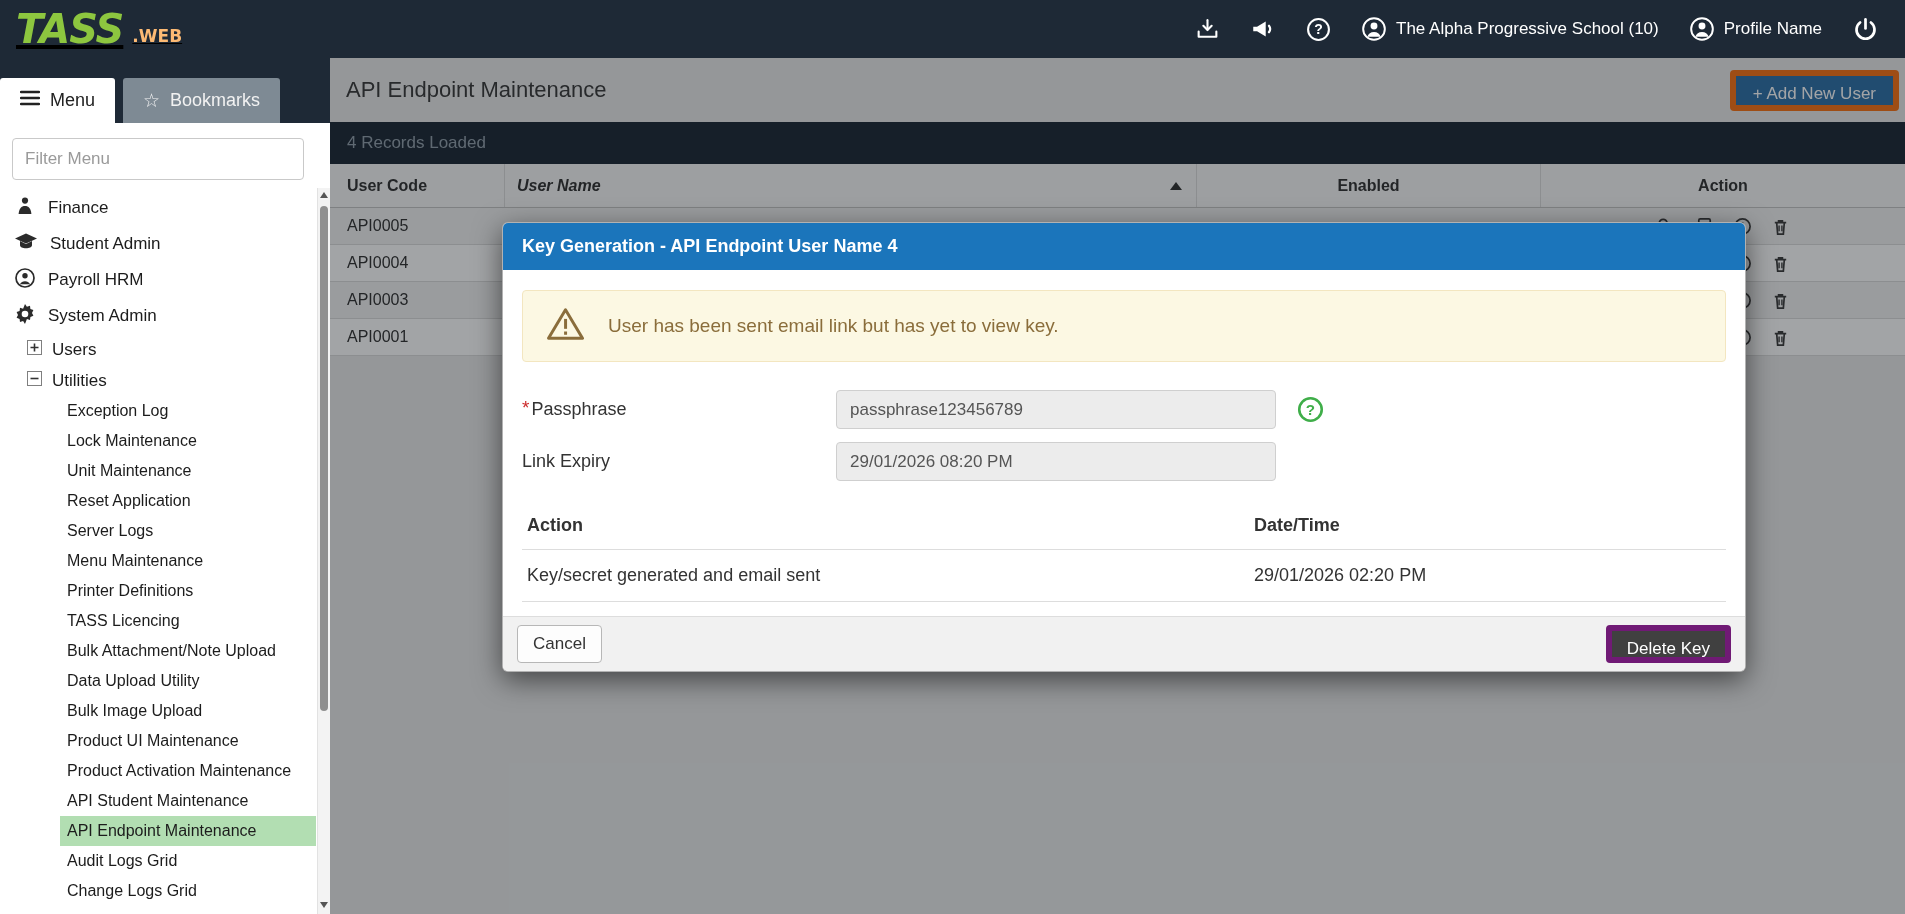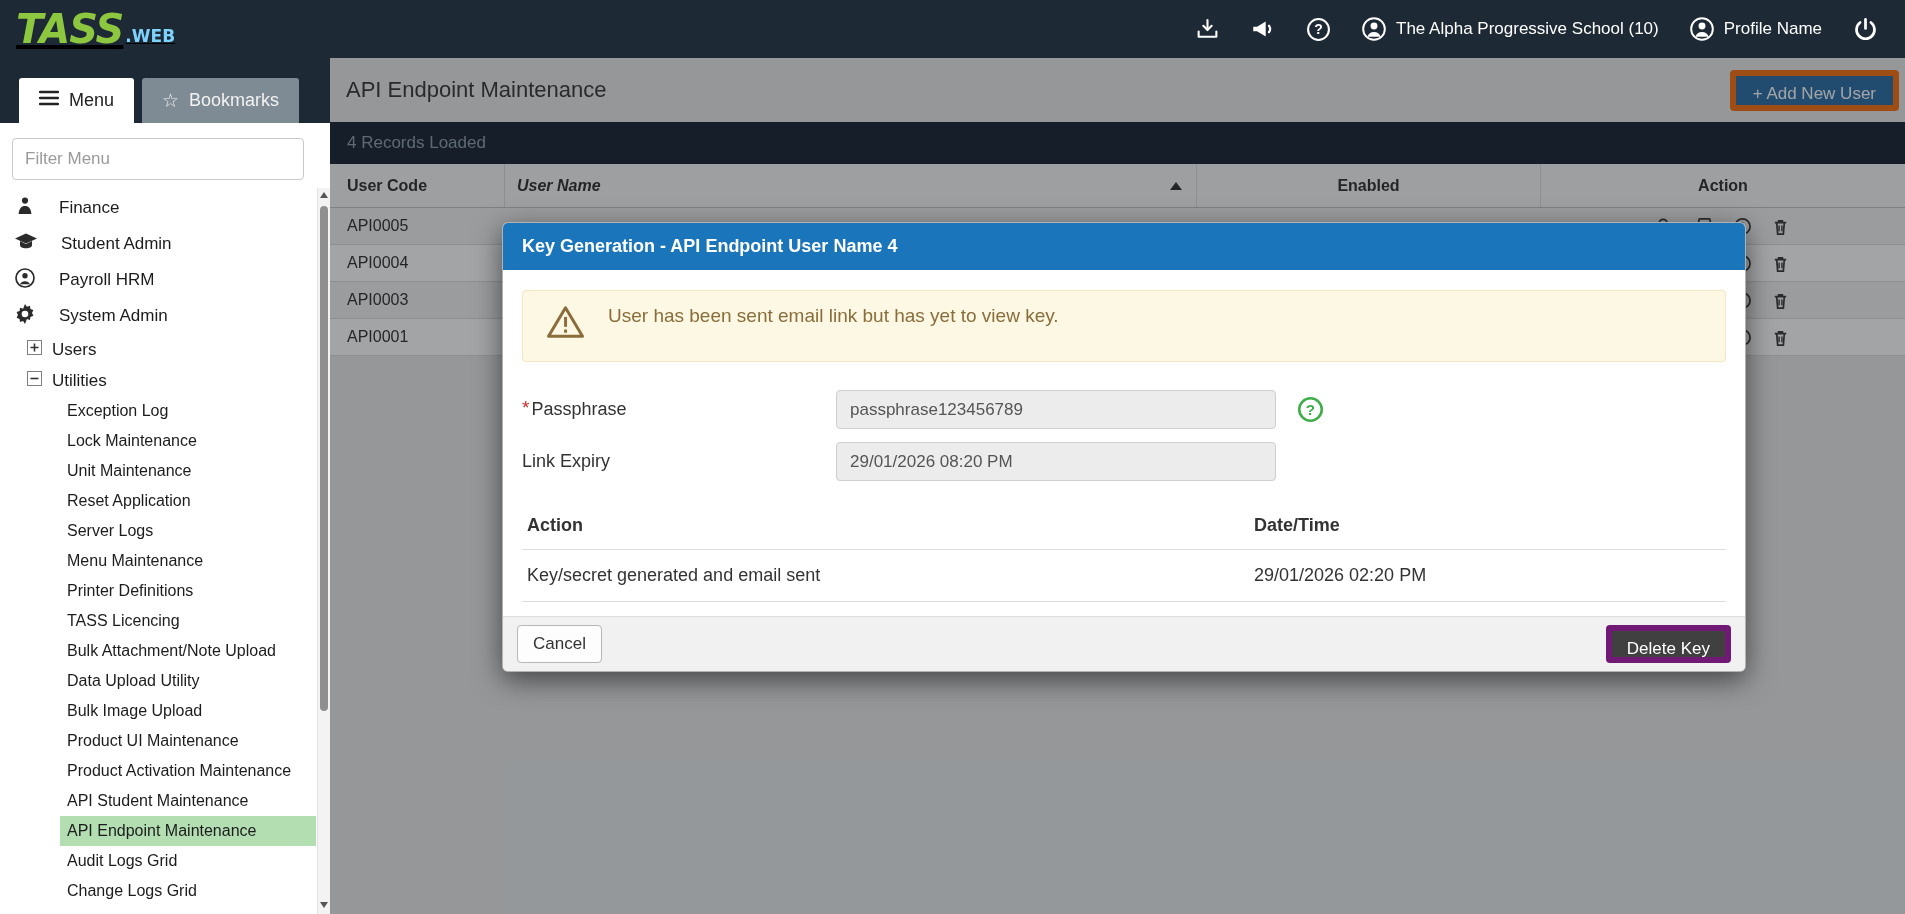--- a/index.html
+++ b/index.html
@@ -3,39 +3,39 @@
 <meta charset="utf-8">
 <style>
   * { margin:0; padding:0; box-sizing:border-box; }
   html,body { width:1905px; height:914px; overflow:hidden; }
   body { font-family:"Liberation Sans", sans-serif; background:#e9e9e9; position:relative; }
 
   
   .topbar { position:absolute; top:0; left:0; width:1905px; height:58px; background:#1e2936; z-index:60; display:flex; align-items:center; justify-content:space-between; padding:0 26px 0 16px; }
   .logo { display:flex; align-items:flex-end; cursor:pointer;text-decoration:underline; }
   .logo-main { font-family:"DejaVu Sans", sans-serif; font-style:italic; font-weight:800; font-size:40px; line-height:1; color:#8dc63f; letter-spacing:-1px; }
-  .logo-sub  { font-family:"DejaVu Sans", sans-serif; font-weight:800; font-size:17px; color:#7dd3fc; margin-left:2px; padding-bottom:3px; }
+  .logo-sub  { font-family:"DejaVu Sans", sans-serif; font-weight:800; font-size:17px; color:#fdba74; margin-left:9px; padding-bottom:3px; }
   .topbar-right { display:flex; align-items:center; gap:30px; }
   .tb-item { display:flex; align-items:center; gap:9px; color:#fff; font-size:17px; cursor:pointer; white-space:nowrap; }
   .tb-item svg { display:block; }
 
   
-  .tabstrip { position:absolute; top:58px; left:0; width:330px; height:65px; background:#1e2936; z-index:61; display:flex; align-items:flex-end; padding-left:19px; gap:8px; }
+  .tabstrip { position:absolute; top:58px; left:0; width:330px; height:65px; background:#1e2936; z-index:61; display:flex; align-items:flex-end; gap:8px; }
   .tab { height:45px; display:flex; align-items:center; gap:10px; padding:0 20px; font-size:18px; border-radius:3px 3px 0 0; cursor:pointer; }
   .tab-active { background:#ffffff; color:#222; }
   .tab-inactive { background:#7e8a94; color:#f2f2f2; }
   .star-glyph { font-size:19px; line-height:1; }
 
   
   .sidebar { position:absolute; top:123px; left:0; width:330px; height:791px; background:#ffffff; z-index:61; overflow:hidden; }
   .filter-wrap { padding:15px 26px 10px 12px; }
   .filter-input { width:100%; height:42px; border:1px solid #c9c9c9; border-radius:4px; font-size:17px; padding:0 12px; color:#333; font-family:"Liberation Sans",sans-serif; }
   .filter-input::placeholder { color:#9a9a9a; }
   .menu-list { font-size:17px; color:#1c1c1c; }
-  .mi-top { display:flex; align-items:center; gap:24px; height:36px; padding-left:15px; cursor:pointer; }
+  .mi-top { display:flex; align-items:center; gap:13px; height:36px; padding-left:15px; cursor:pointer; }
   .mi-top svg { flex:0 0 auto; }
   .mi-tree { display:flex; align-items:center; gap:10px; height:31px; padding-left:27px; cursor:pointer; }
   .mi-sub { height:30px; line-height:30px; margin:0 14px 0 60px; padding-left:7px; font-size:16px; cursor:pointer; white-space:nowrap; }
   .mi-sub.selected { background:#b2deb2; }
 
   
   .sb-track { position:absolute; top:65px; right:0; width:13px; bottom:0; background:#f3f3f3; border-left:1px solid #e2e2e2; z-index:62; }
   .sb-arrow { width:0; height:0; margin:4px auto; border-left:4px solid transparent; border-right:4px solid transparent; }
   .sb-arrow-up { border-bottom:6px solid #555; }
   .sb-arrow-down { border-top:6px solid #555; position:absolute; bottom:2px; left:2px; }
@@ -63,21 +63,21 @@
   .td-action svg { cursor:pointer; display:block; }
 
   
   .backdrop { position:absolute; inset:0; background:rgba(10,16,22,0.38); z-index:40; }
 
   
   .modal { position:absolute; left:502px; top:222px; width:1244px; z-index:100; background:#fff; border:1px solid rgba(0,0,0,0.3); border-radius:6px; box-shadow:0 8px 28px rgba(0,0,0,0.55); }
   .modal-header { height:47px; background:#1b75bb; border-radius:5px 5px 0 0; display:flex; align-items:center; padding-left:19px; }
   .modal-title { color:#fff; font-size:18px; font-weight:bold; }
   .modal-body { padding:20px 19px 14px 19px; }
-  .alert-warning { background:#fcf8e3; border:1px solid #f3e6c0; border-radius:4px; min-height:72px; display:flex; gap:24px; padding:14px 20px 14px 24px; margin-bottom:28px; }
+  .alert-warning { background:#fcf8e3; border:1px solid #f3e6c0; border-radius:4px; min-height:72px; display:flex; align-items:center; gap:24px; padding:14px 20px 14px 24px; margin-bottom:28px; }
   .alert-text { color:#8a6d3b; font-size:19px; }
   .frow { display:flex; align-items:center; margin-bottom:13px; }
   .flabel { width:314px; font-size:18px; color:#333; display:flex; align-items:center; }
   .req { color:#cc2b2b; font-size:19px; margin:-4px 2px 0 0; }
   .finput { width:440px; height:39px; background:#ececec; border:1px solid #cfcfcf; border-radius:4px; color:#555; font-size:17px; padding:0 13px; display:flex; align-items:center; cursor:default; }
   .help-circle { margin-left:21px; cursor:pointer; display:flex; }
   .history { margin-top:30px; }
   .hheader { display:flex; font-weight:bold; font-size:18px; color:#333; padding:4px 0 13px 5px; border-bottom:1px solid #ddd; }
   .hrow { display:flex; font-size:18px; color:#333; padding:15px 0 15px 5px; border-bottom:1px solid #ddd; }
   .hcol1 { width:727px; }

